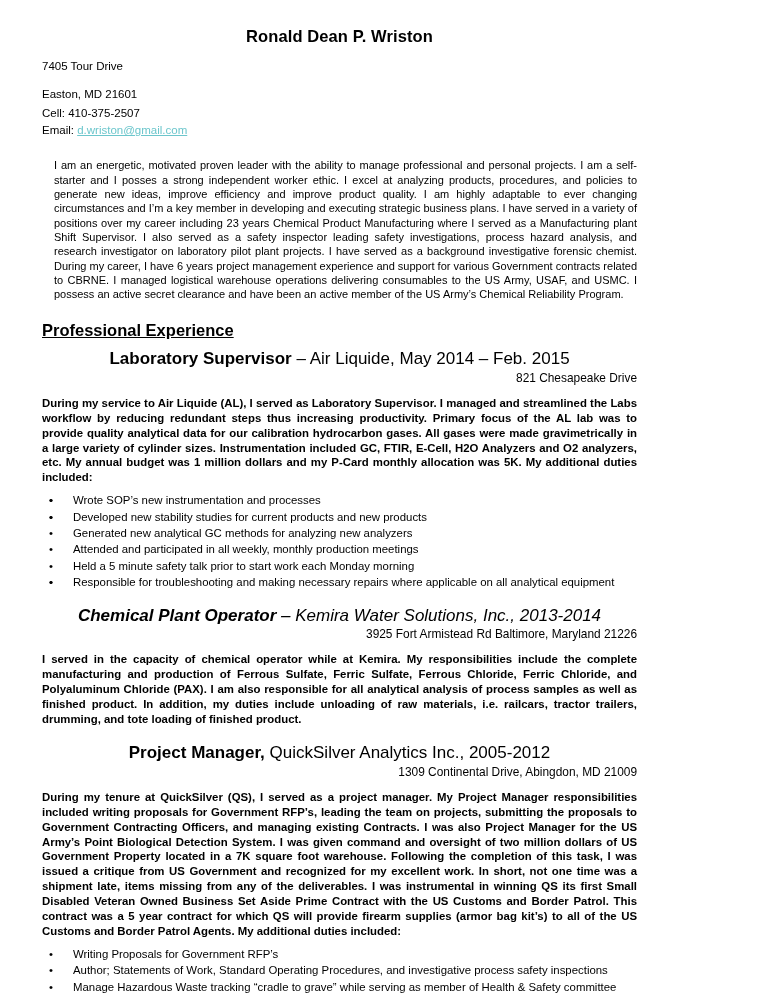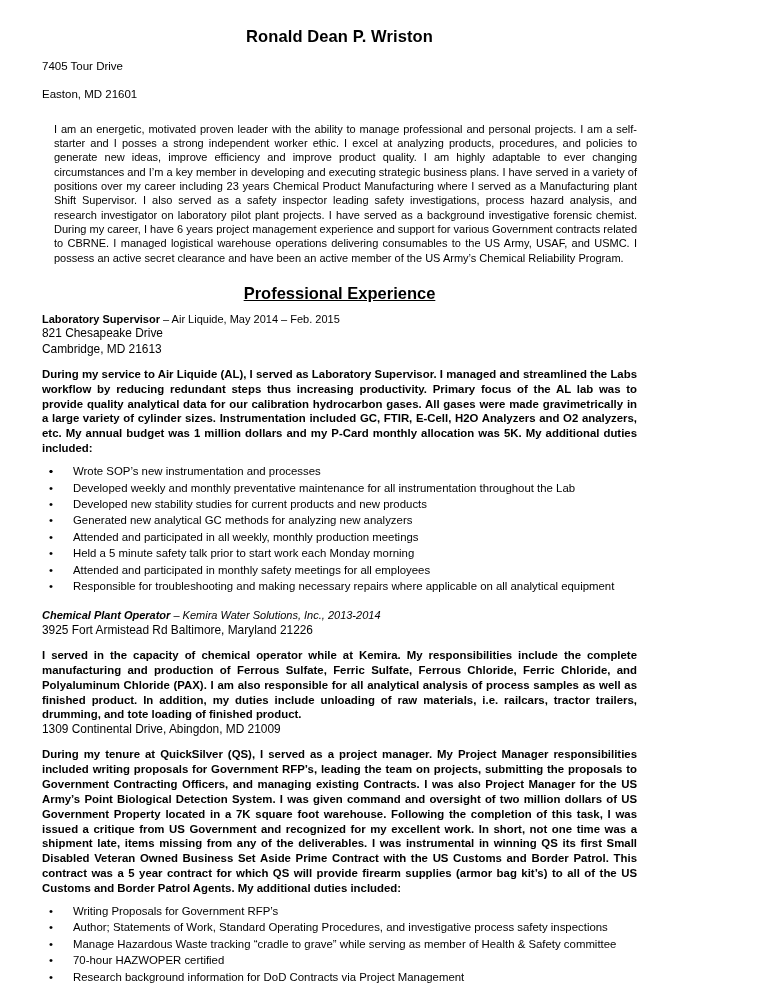--- a/index.html
+++ b/index.html
@@ -43,35 +43,36 @@
     color: #6cc6cc;
     text-decoration: underline;
   }
   .summary {
     font-size: 11px;
     line-height: 1.305;
     text-align: justify;
     margin: 20px 0 0 12px;
   }
   .section-heading {
-    text-align: center;
+    text-align: left;
     font-size: 16.5px;
     font-weight: bold;
     text-decoration: underline;
     margin: 18px 0 0 0;
     line-height: 1.25;
   }
   .job-head {
-    font-size: 11px;
+    text-align: center;
+    font-size: 17px;
     line-height: 1.33;
     margin: 8px 0 0 0;
   }
   .job-head b { font-weight: bold; }
   .job-line {
-    text-align: left;
+    text-align: right;
     font-size: 11.9px;
     line-height: 1.33;
     margin: 0;
   }
   .job-para {
     font-size: 11.4px;
     line-height: 1.305;
     text-align: justify;
     margin: 9px 0 0 0;
     font-weight: bold;
@@ -100,50 +101,52 @@
 </style>
 </head>
 <body>
 
 <div class="page">
 
   <h1 class="doc-title">Ronald Dean P. Wriston</h1>
 
   <p class="contact-line contact-street">7405 Tour Drive</p>
   <p class="contact-line contact-city">Easton, MD 21601</p>
+  <p class="contact-line contact-cell">Cell: 410-375-2507</p>
+  <p class="contact-line contact-email"><span>Email: </span><a class="email-link" href="#">d.wriston@gmail.com</a></p>
 
   <p class="summary">I am an energetic, motivated proven leader with the ability to manage professional and personal projects.  I am a self-starter and I posses a strong independent worker ethic.  I excel at analyzing products, procedures, and policies to generate new ideas, improve efficiency and improve product quality.  I am highly adaptable to ever changing circumstances and I’m a key member in developing and executing strategic business plans.   I have served in a variety of positions over my career including 23 years Chemical Product Manufacturing where I served as a Manufacturing plant Shift Supervisor.   I also served as a safety inspector leading safety investigations, process hazard analysis, and research investigator on laboratory pilot plant projects.  I have served as a background investigative forensic chemist.  During my career, I have 6 years project management experience and support for various Government contracts related to CBRNE.  I managed logistical warehouse operations delivering consumables to the US Army, USAF, and USMC.  I possess an active secret clearance and have been an active member of the US Army’s Chemical Reliability Program.</p>
 
   <h2 class="section-heading">Professional Experience</h2>
 
   <div>
     <p class="job-head"><b>Laboratory Supervisor</b><span> – Air Liquide, May 2014 – Feb. 2015</span></p>
     <p class="job-line">821 Chesapeake Drive</p>
-    <p class="job-line">Cambridge, MD 21613</p>
     <p class="job-para">During my service to Air Liquide (AL), I served as Laboratory Supervisor.  I managed and streamlined the Labs workflow by reducing redundant steps thus increasing productivity.  Primary focus of the AL lab was to provide quality analytical data for our calibration hydrocarbon gases.  All gases were made gravimetrically in a large variety of cylinder sizes.  Instrumentation included GC, FTIR, E-Cell, H2O Analyzers and O2 analyzers, etc.  My annual budget was 1 million dollars and my P-Card monthly allocation was 5K.  My additional duties included:</p>
     <ul class="duties">
       <li><span class="bullet">•</span></li>
       <li><span class="bullet">•</span><span>Wrote SOP’s new instrumentation and processes</span></li>
-      <li><span class="bullet">•</span><span>Developed weekly and monthly preventative maintenance for all instrumentation throughout the Lab</span></li>
+      <li><span class="bullet">•</span></li>
       <li><span class="bullet">•</span><span>Developed new stability studies for current products and new products</span></li>
       <li><span class="bullet">•</span><span>Generated new analytical GC methods for analyzing new analyzers</span></li>
       <li><span class="bullet">•</span><span>Attended and participated in all weekly, monthly production meetings</span></li>
       <li><span class="bullet">•</span><span>Held a 5 minute safety talk prior to start work each Monday morning</span></li>
-      <li><span class="bullet">•</span><span>Attended and participated in monthly safety meetings for all employees</span></li>
+      <li><span class="bullet">•</span></li>
       <li><span class="bullet">•</span><span>Responsible for troubleshooting and making necessary repairs where applicable on all analytical equipment</span></li>
     </ul>
   </div>
 
   <div>
     <p class="job-head gap-top-14"><b>Chemical Plant Operator</b><span> – Kemira Water Solutions, Inc., 2013-2014</span></p>
     <p class="job-line">3925 Fort Armistead Rd Baltimore, Maryland 21226</p>
     <p class="job-para">I served in the capacity of chemical operator while at Kemira.  My responsibilities include the complete manufacturing and production of Ferrous Sulfate, Ferric Sulfate, Ferrous Chloride, Ferric Chloride, and Polyaluminum Chloride (PAX).  I am also responsible for all analytical analysis of process samples as well as finished product.  In addition, my duties include unloading of raw materials, i.e. railcars, tractor trailers, drumming, and tote loading of finished product.</p>
   </div>
 
   <div>
+    <p class="job-head gap-top-16"><b>Project Manager,</b><span> QuickSilver Analytics Inc., 2005-2012</span></p>
     <p class="job-line">1309 Continental Drive, Abingdon, MD 21009</p>
     <p class="job-para">During my tenure at QuickSilver (QS), I served as a project manager.  My Project Manager responsibilities included writing proposals for Government RFP’s, leading the team on projects, submitting the proposals to Government Contracting Officers, and managing existing Contracts.  I was also Project Manager for the US Army’s Point Biological Detection System.  I was given command and oversight of two million dollars of US Government Property located in a 7K square foot warehouse.  Following the completion of this task, I was issued a critique from US Government and recognized for my excellent work.  In short, not one time was a shipment late, items missing from any of the deliverables.  I was instrumental in winning QS its first Small Disabled Veteran Owned Business Set Aside Prime Contract with the US Customs and Border Patrol.  This contract was a 5 year contract for which QS will provide firearm supplies (armor bag kit’s) to all of the US Customs and Border Patrol Agents.  My additional duties included:</p>
     <ul class="duties">
       <li><span class="bullet">•</span><span>Writing Proposals for Government RFP’s</span></li>
       <li><span class="bullet">•</span><span>Author;  Statements of Work, Standard Operating Procedures, and investigative process safety inspections</span></li>
       <li><span class="bullet">•</span><span>Manage Hazardous Waste tracking “cradle to grave” while serving as member of Health &amp; Safety committee</span></li>
       <li><span class="bullet">•</span><span>70-hour HAZWOPER certified</span></li>
       <li><span class="bullet">•</span><span>Research background information for DoD Contracts via Project Management</span></li>
 
     </ul>

